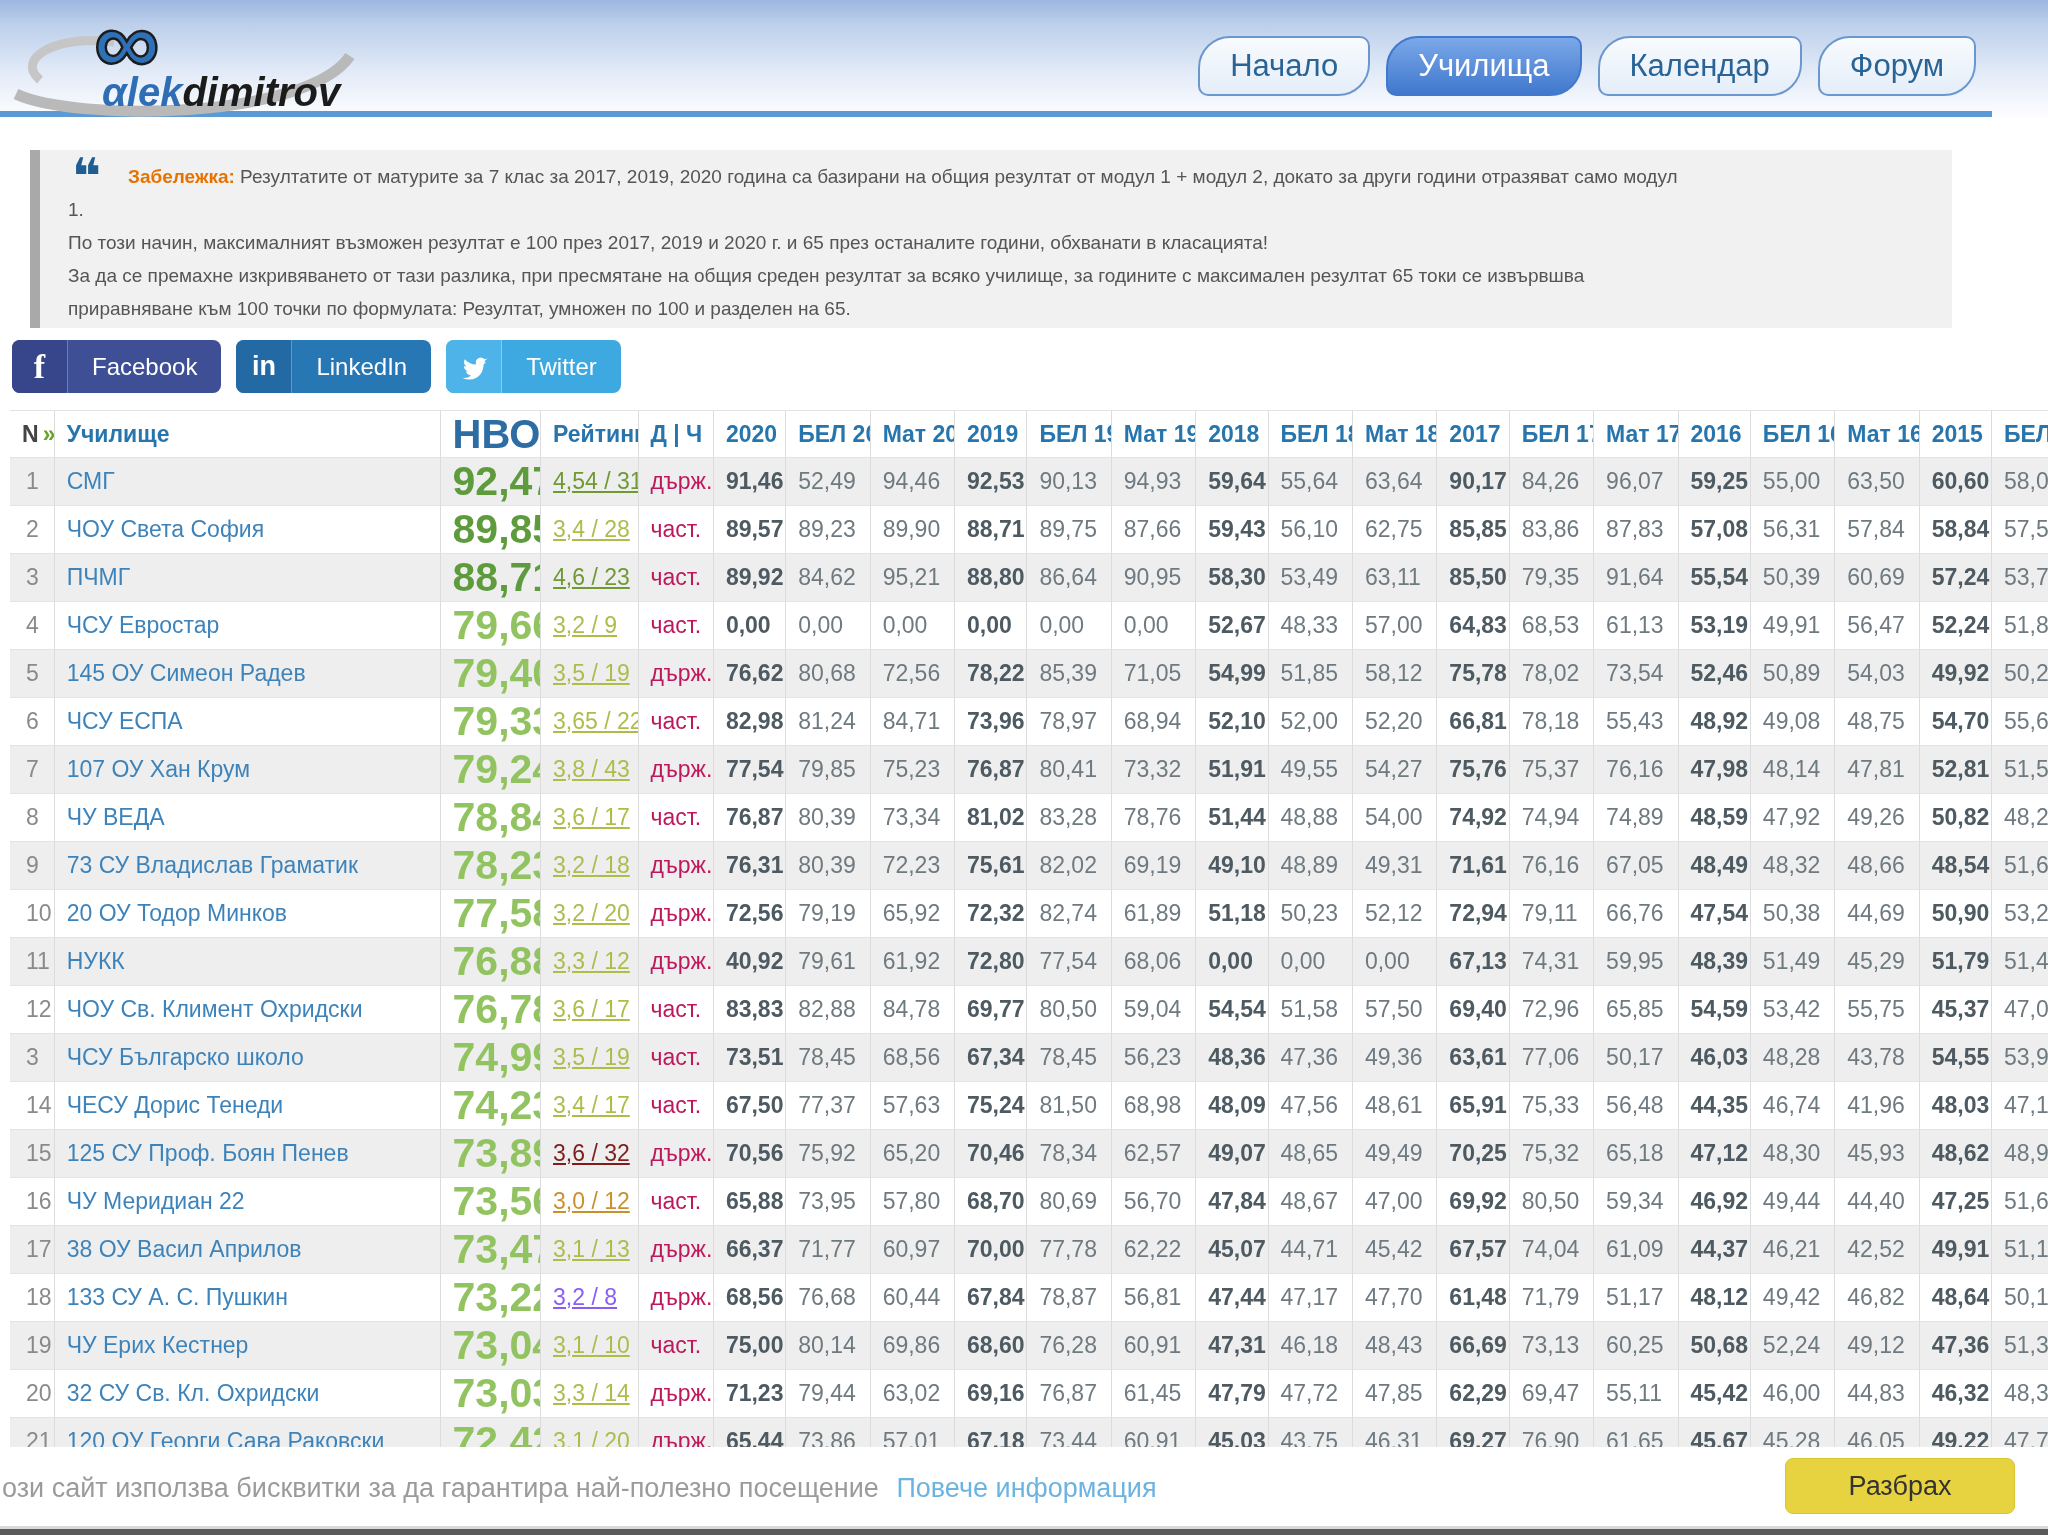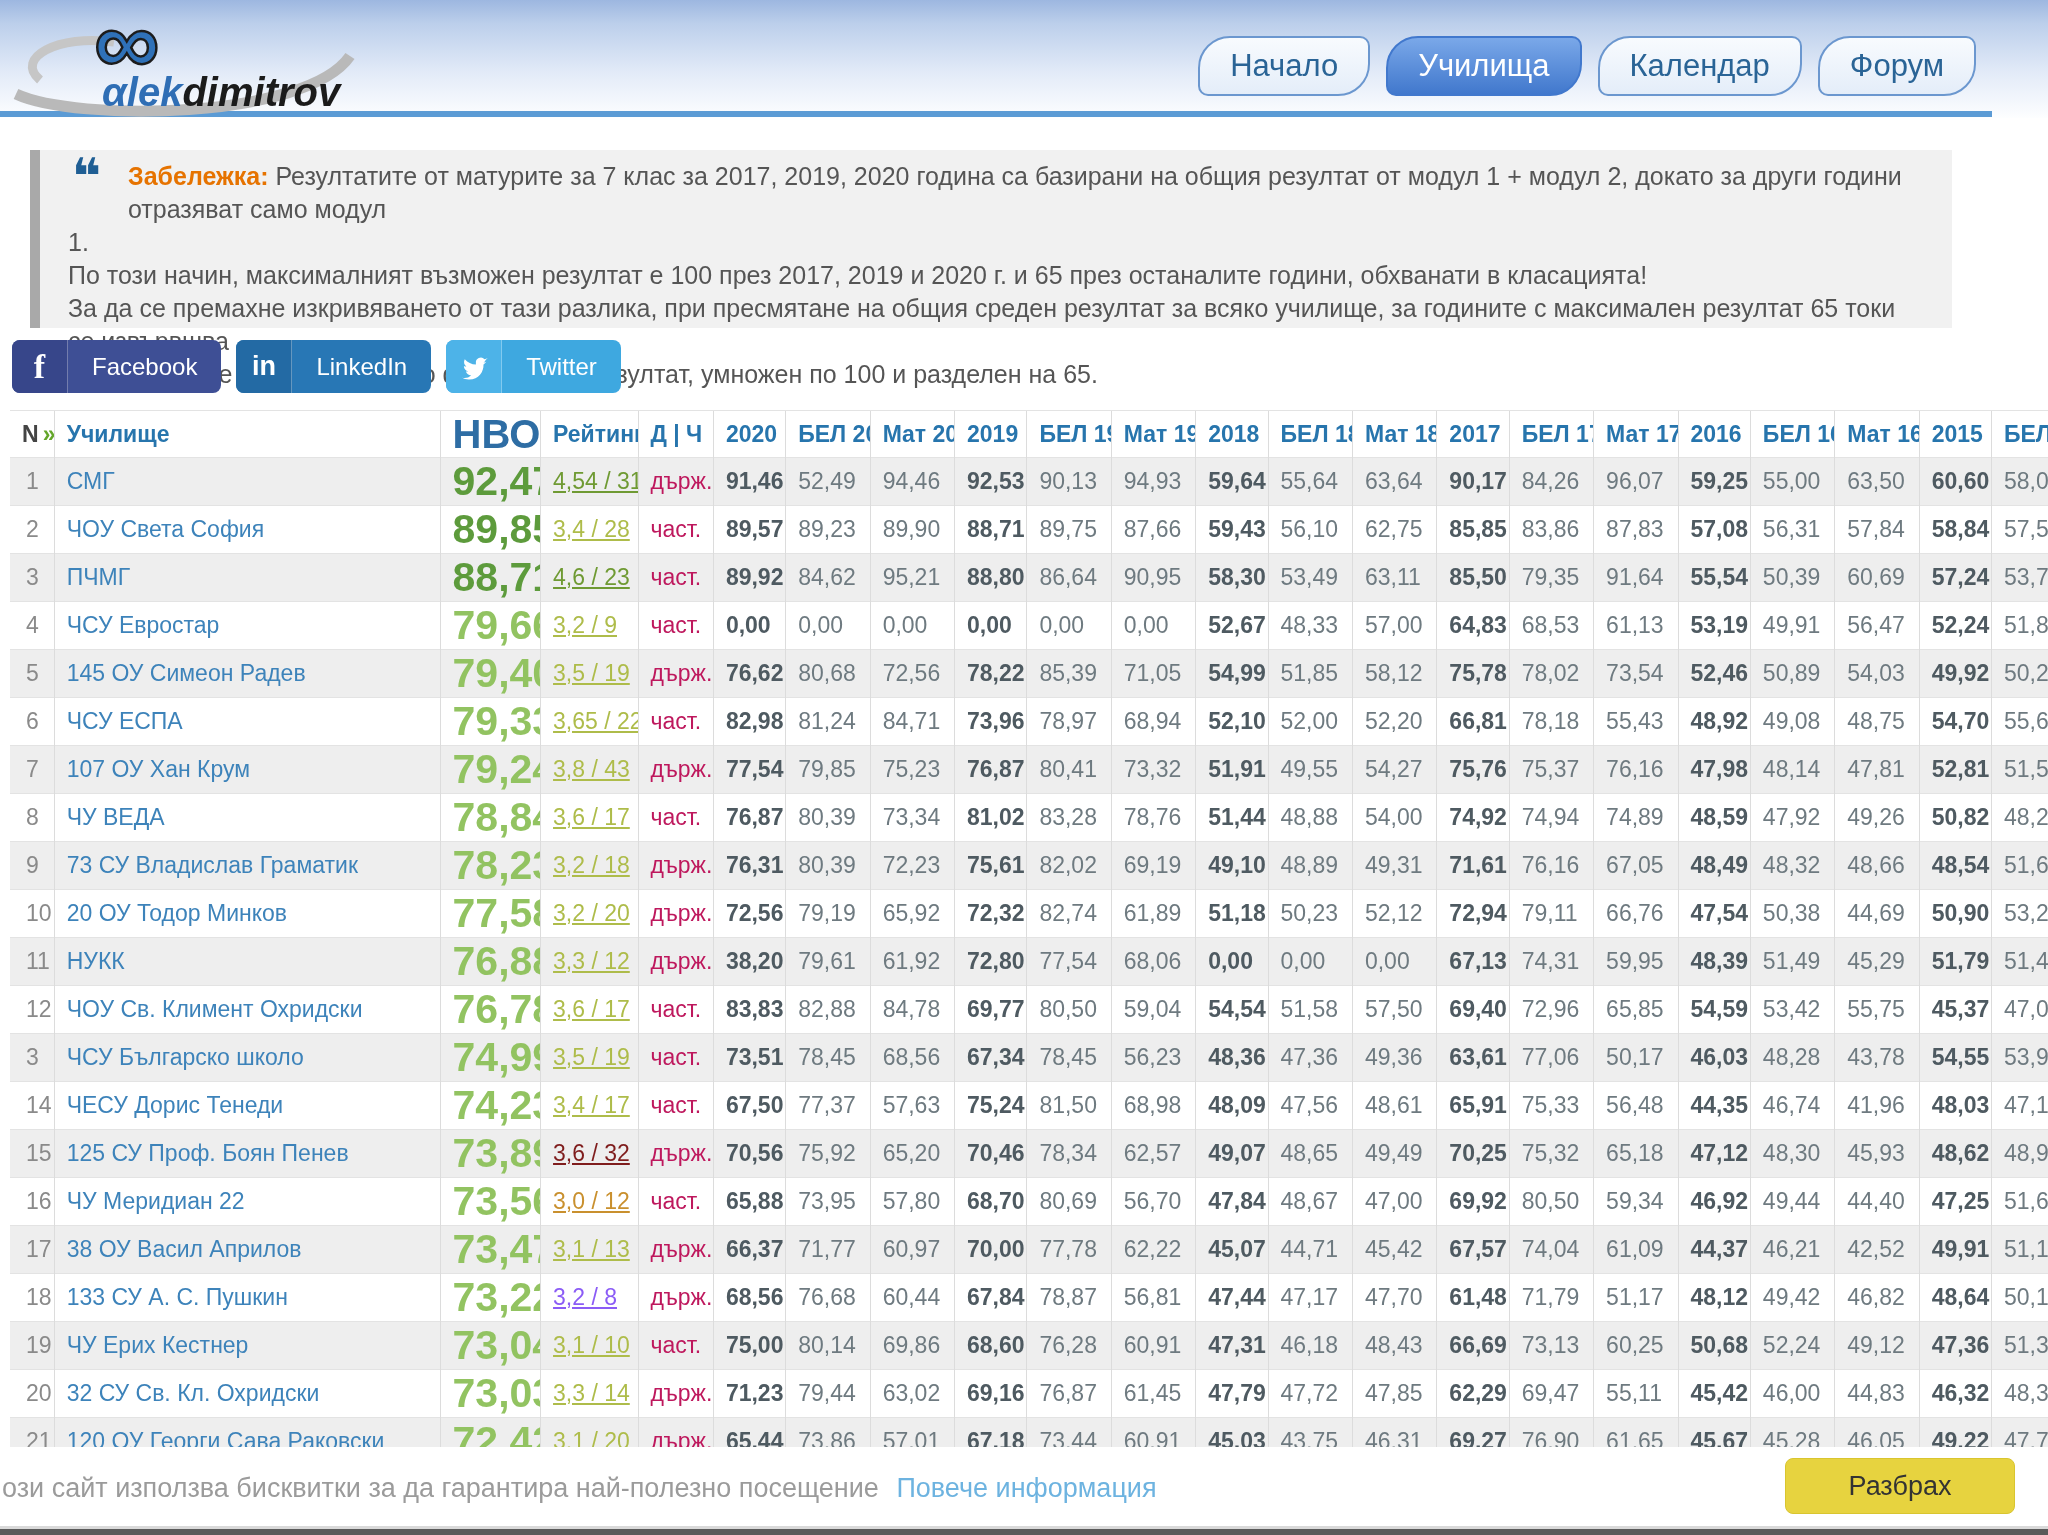--- a/index.html
+++ b/index.html
@@ -14,21 +14,21 @@
   .tab{height:56px;line-height:56px;padding:0 30px;font-size:31px;color:#2a6496;
     border:2px solid #6b97cf;border-radius:32px 10px 32px 10px;
     background:linear-gradient(180deg,#f8fbfe 0%,#e4edf9 100%);cursor:pointer;}
   .tab.active{background:linear-gradient(180deg,#7aa8e9 0%,#4178cd 100%);
     color:#fff;border-color:#4178cd;}
   
   .note{position:absolute;left:30px;top:150px;width:1922px;height:178px;background:#f1f1f1;}
   .note-bar{position:absolute;left:0;top:0;width:10px;height:178px;background:#a9a9a9;}
   .quote{position:absolute;left:42px;top:-2px;font-size:50px;color:#1f5e94;font-weight:bold;}
   .note-lines{position:absolute;left:38px;top:10px;width:1850px;
-    font-size:25px;line-height:33px;color:#555;}
+    font-size:19px;line-height:33px;color:#555;}
   .note-line1{padding-left:60px;}
   .note-label{color:#e67300;font-weight:bold;}
   
   .social{position:absolute;left:12px;top:340px;display:flex;gap:15px;}
   .sbtn{display:flex;align-items:center;height:53px;border-radius:8px;color:#fff;
     font-size:24px;cursor:pointer;overflow:hidden;}
   .sbtn .icon{width:55px;height:53px;display:flex;align-items:center;justify-content:center;
     border-right:1px solid rgba(255,255,255,.3);}
   .sbtn .lbl{padding:0 24px;}
   .sbtn.fb{background:#3e4f95;} .sbtn.fb .icon{background:#37468a;font-family:"Liberation Serif",serif;font-weight:bold;font-size:34px;}
@@ -414,21 +414,21 @@
           <td class="score">44,69</td>
           <td class="score year">50,90</td>
           <td class="score">53,24</td>
         </tr>
         <tr>
           <td class="n">11</td>
           <td class="name"><a>НУКК</a></td>
           <td class="nvo nvo-lo">76,88</td>
           <td class="rating"><a style="color: rgb(174, 188, 74);">3,3 / 12</a></td>
           <td class="type">държ.</td>
-          <td class="score year">38,20</td>
+          <td class="score year">40,92</td>
           <td class="score">79,61</td>
           <td class="score">61,92</td>
           <td class="score year">72,80</td>
           <td class="score">77,54</td>
           <td class="score">68,06</td>
           <td class="score year">0,00</td>
           <td class="score">0,00</td>
           <td class="score">0,00</td>
           <td class="score year">67,13</td>
           <td class="score">74,31</td>

